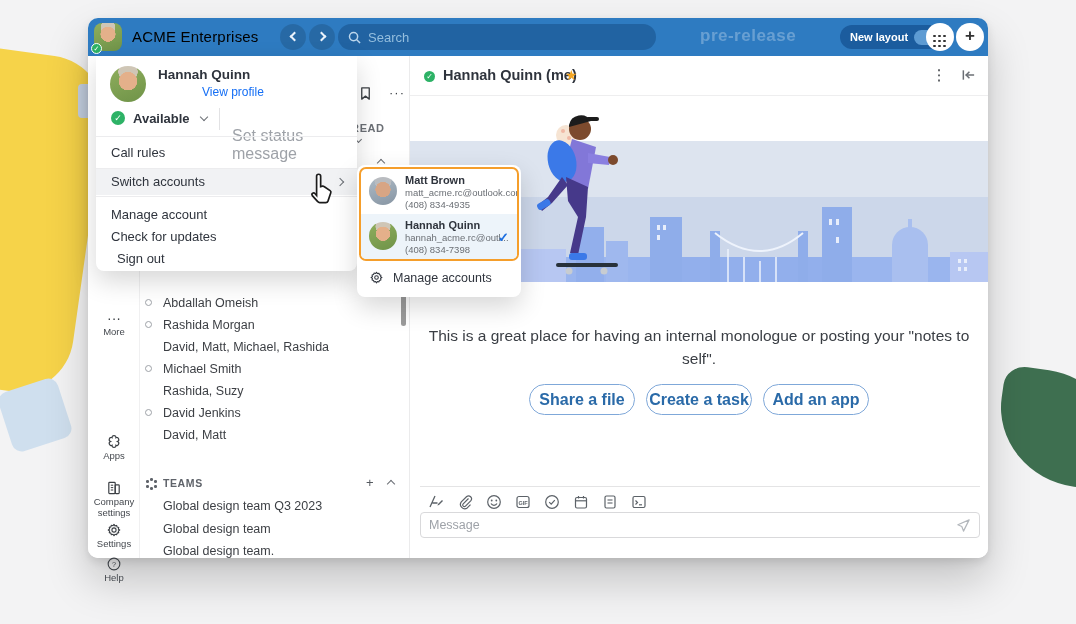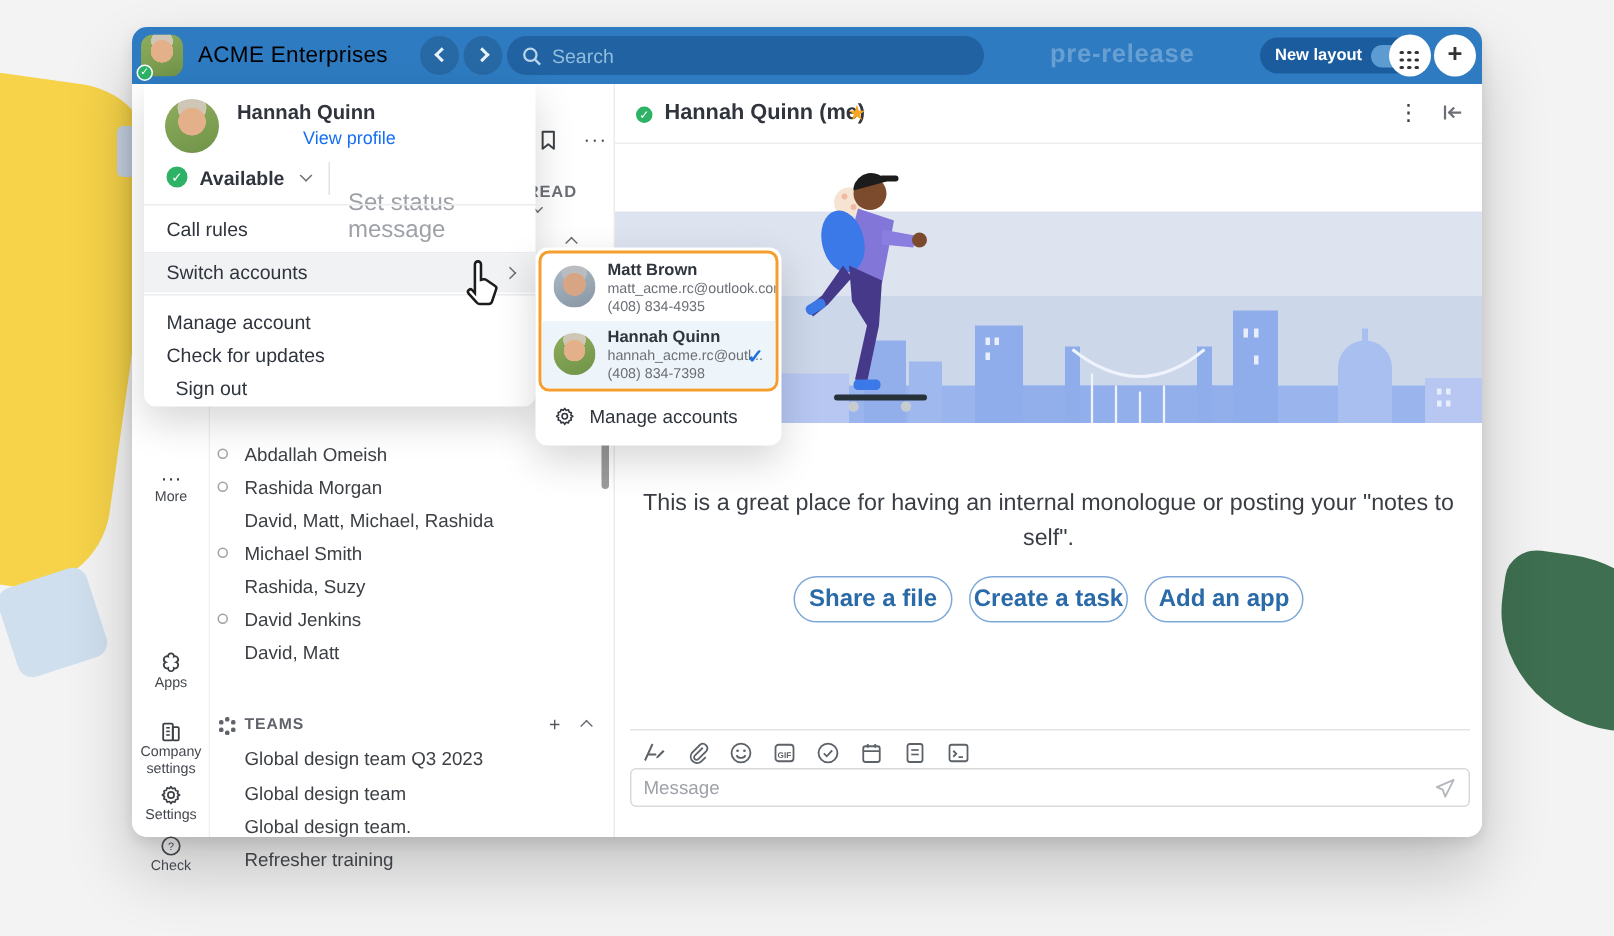--- a/index.html
+++ b/index.html
@@ -209,21 +209,21 @@
       </div>
       <div class="rlb">Settings</div>
     </div>
     <div class="rail-item" style="top:500px;">
       <div class="ric">
         <svg width="16" height="16" viewBox="0 0 20 20" style="margin:0 auto;">
             <circle cx="10" cy="10" r="7.3" fill="none" stroke="#3c4045" stroke-width="1.4"></circle>
             <text x="10" y="13.4" text-anchor="middle" font-size="9" font-family="Liberation Sans" fill="#3c4045">?</text>
           </svg>
       </div>
-      <div class="rlb">Check</div>
+      <div class="rlb">Help</div>
     </div>
   </div>
 
   <div class="sidebar">
     <div class="sb-topicons">
       <svg width="15" height="15" viewBox="0 0 16 16">
           <path d="M4 2h8v12l-4-3.2L4 14z" fill="none" stroke="#3c4045" stroke-width="1.4" stroke-linejoin="round"></path>
         </svg>
       <span style="font-size:13px; line-height:13px; letter-spacing:1px;">···</span>
     </div>
@@ -248,21 +248,20 @@
           <i style="left:0;top:7px;"></i>
           <i style="left:0;top:2px;"></i>
         </span>
       <span class="tlab">TEAMS</span>
       <span class="plus">+</span>
       <span class="cup" style="position:absolute; left:248px; top:8px;"></span>
     </div>
     <div class="sb-row" style="top:439px;"><span>Global design team Q3 2023</span></div>
     <div class="sb-row" style="top:462px;"><span>Global design team</span></div>
     <div class="sb-row" style="top:484px;"><span>Global design team.</span></div>
-    <div class="sb-row" style="top:506px;"><span>Refresher training</span></div>
   </div>
 
   <div class="chat">
     <div class="chat-header">
       <span class="ch-status">✓</span>
       <span class="ch-title">Hannah Quinn (me)</span>
       <span class="ch-star">★</span>
       <span class="ch-kebab">⋮</span>
       <span class="ch-collapse">
         <svg width="15" height="14" viewBox="0 0 16 14">

